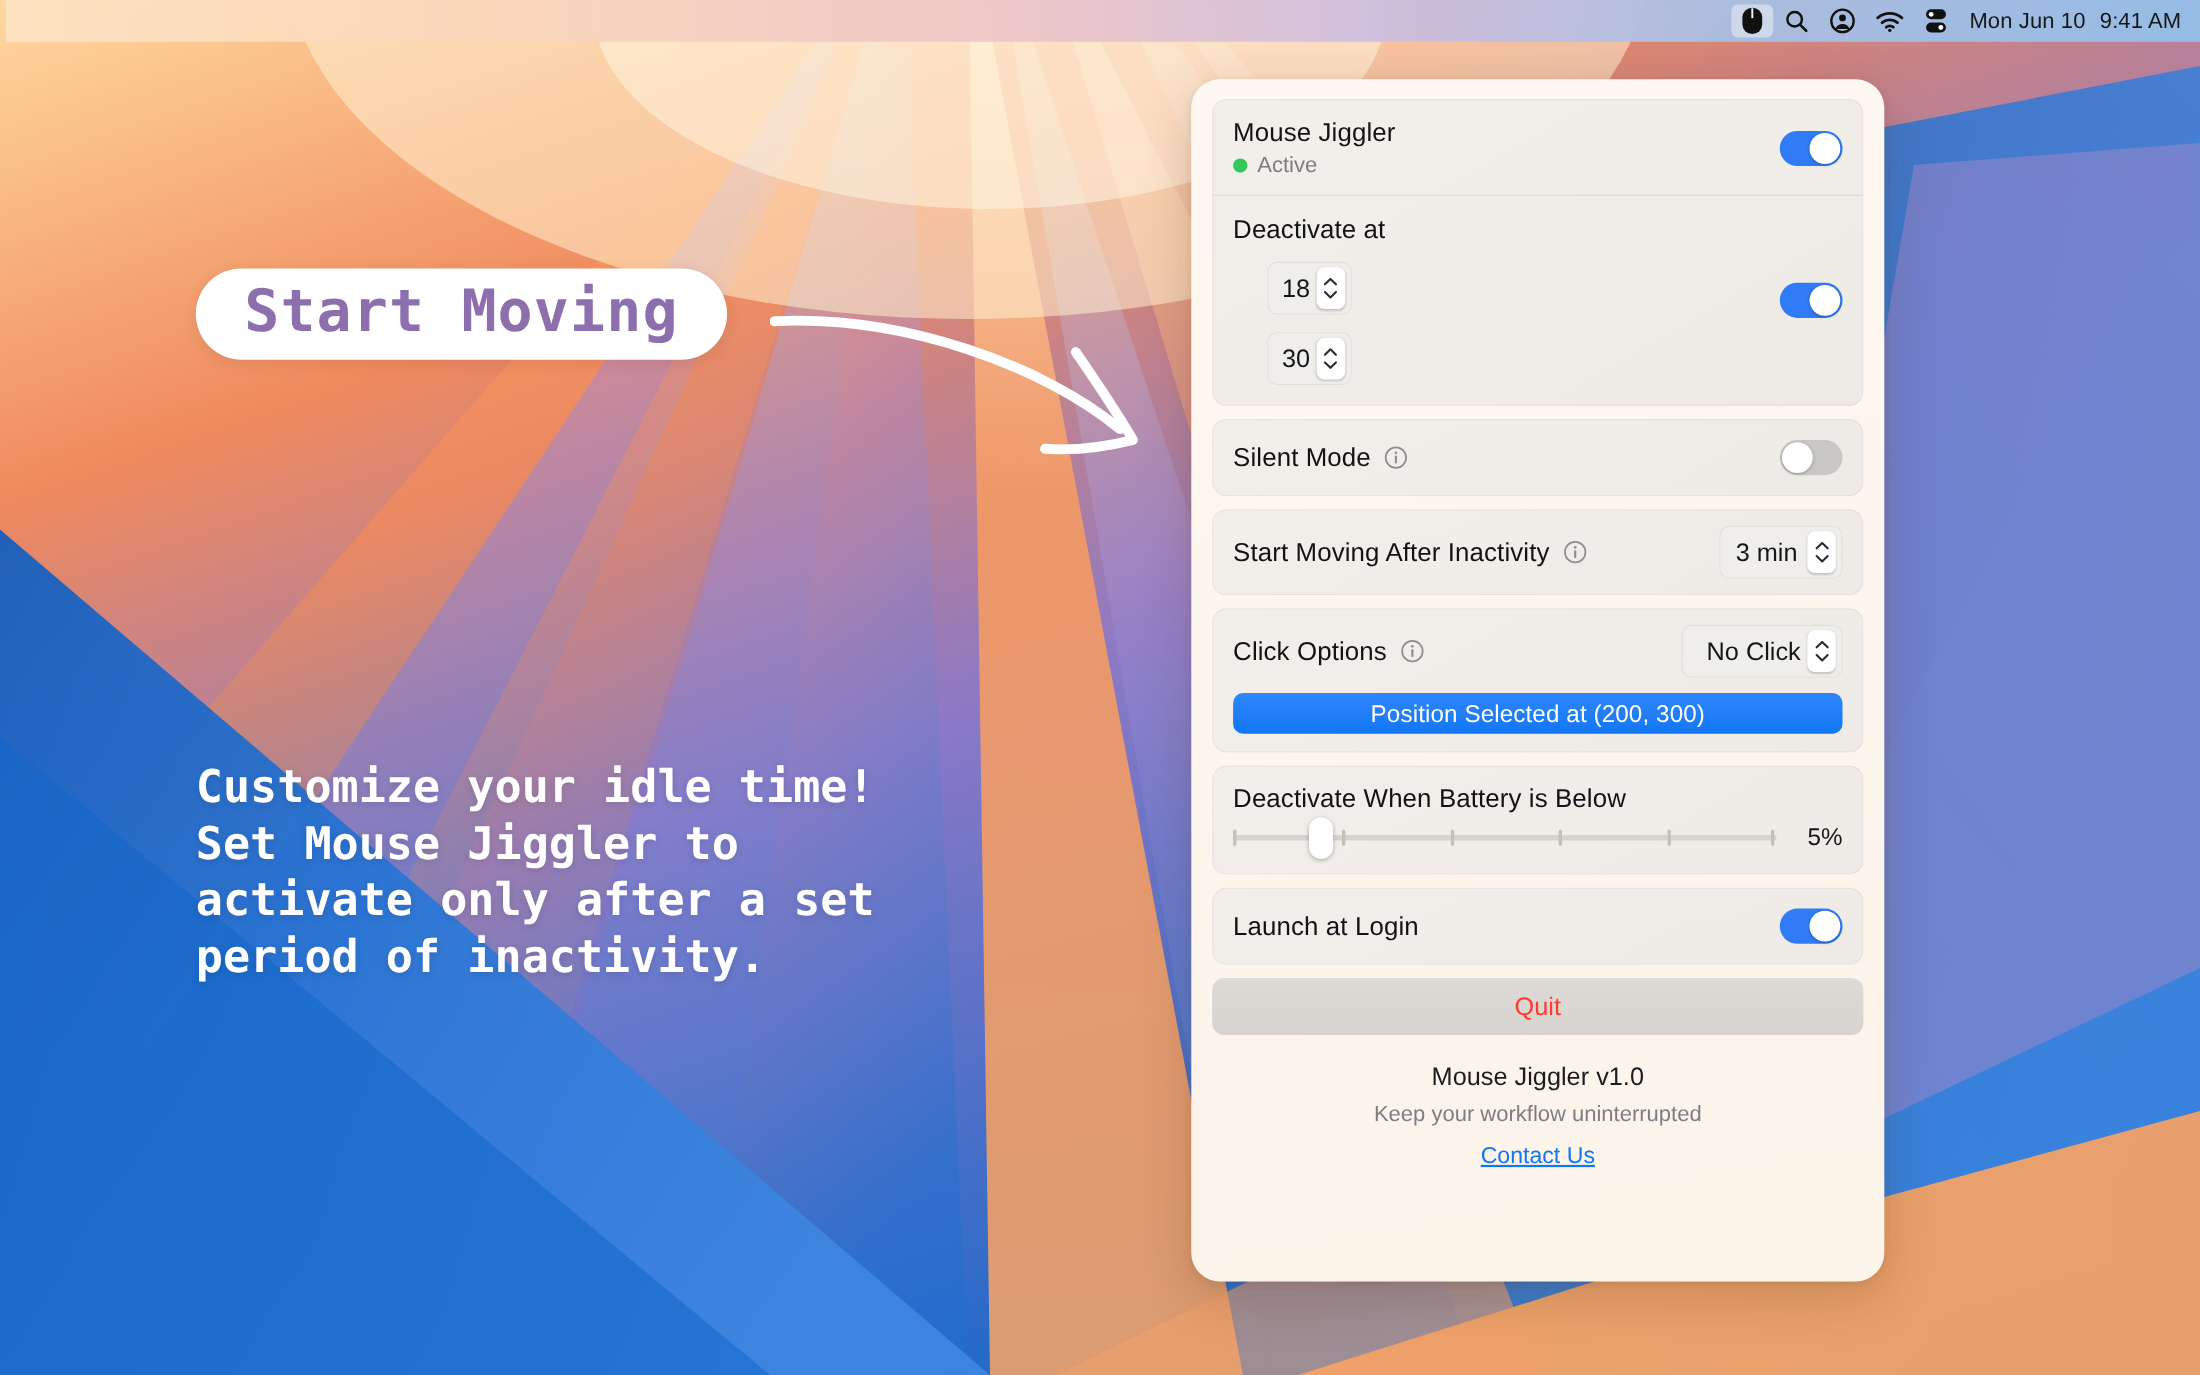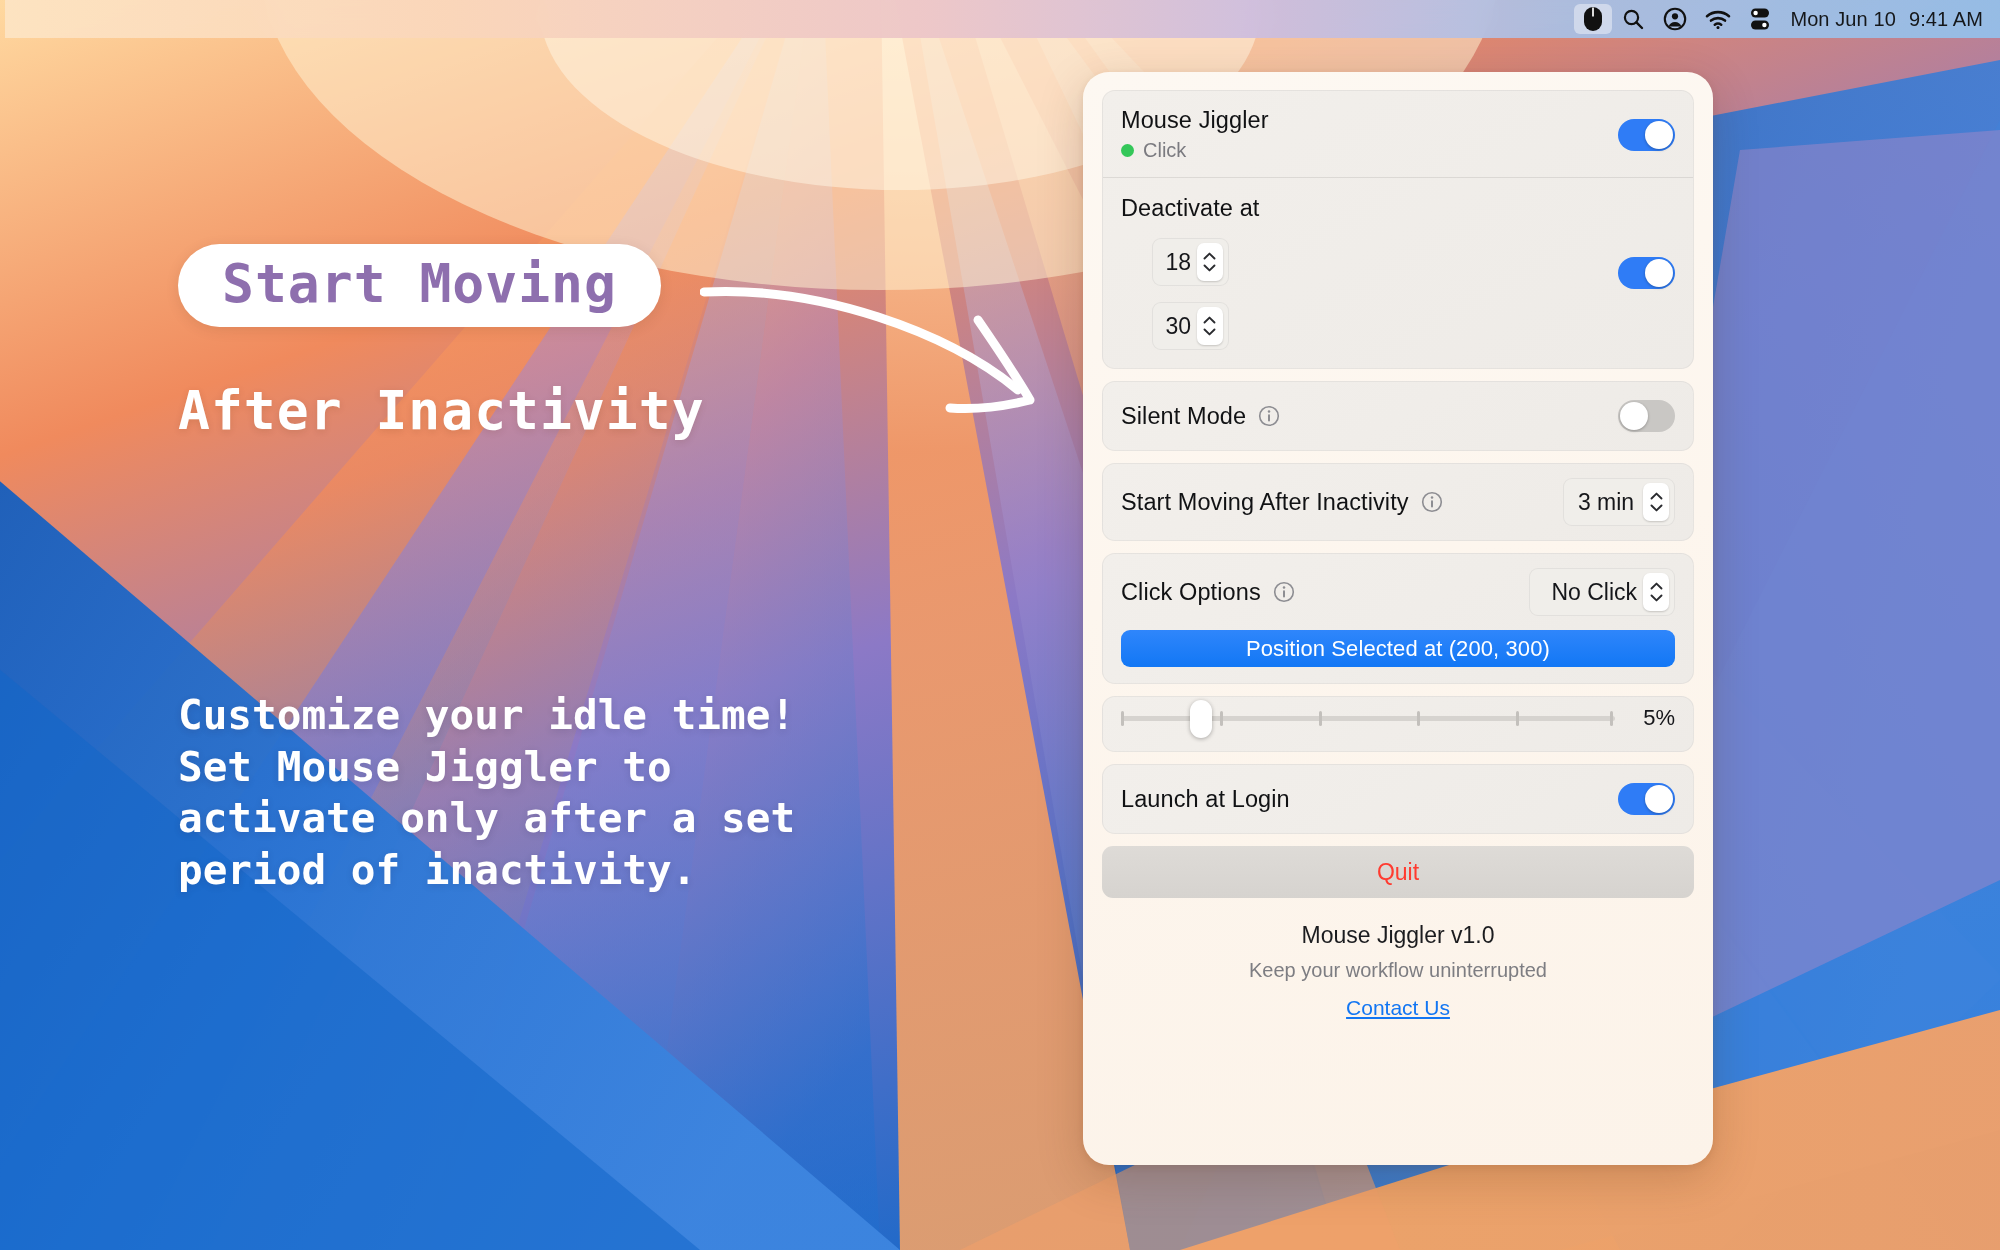--- a/index.html
+++ b/index.html
@@ -279,41 +279,40 @@
   <div class="mb-clock">
     <span>Mon Jun 10</span>
     <span>9:41 AM</span>
   </div>
 </div>
 
 <div id="promo">
   <div id="pill">
     <span>Start Moving</span>
   </div>
-  <div id="headline2">After Inactivity</div>
   <div id="bodycopy">Customize your idle time!
 Set Mouse Jiggler to
 activate only after a set
 period of inactivity.</div>
 
   <svg id="arrow" viewBox="0 0 400 200">
     <path d="M4 32 C 120 26, 248 72, 318 130" fill="none" stroke="#ffffff" stroke-width="9" stroke-linecap="round"></path>
     <path d="M278 60 C 300 92, 316 116, 330 140 C 306 146, 278 150, 250 148" fill="none" stroke="#ffffff" stroke-width="9" stroke-linecap="round" stroke-linejoin="round"></path>
   </svg>
 </div>
 
 <div id="panel">
 
   <div class="card">
     <div class="row" style="padding:16px 0 15px 0;">
       <div>
         <div class="r-title">Mouse Jiggler</div>
         <div class="r-sub">
           <span class="dot"></span>
-          <span class="r-sub-txt">Click</span>
+          <span class="r-sub-txt">Active</span>
         </div>
       </div>
       <div class="toggle on">
           <span class="knob"></span>
         </div>
     </div>
 
     <div class="divider"></div>
 
     <div class="row" style="padding:17px 0 18px 0;">
@@ -411,20 +410,23 @@
             </svg>
         </span>
       </div>
     </div>
     <div style="padding:14px 0 16px 0;">
       <button class="bluebtn">Position Selected at (200, 300)</button>
     </div>
   </div>
 
   <div class="card">
+    <div style="padding:16px 0 0 0;">
+      <span class="r-title">Deactivate When Battery is Below</span>
+    </div>
     <div class="slider-wrap">
       <div class="track">
         <div class="track-line"></div>
         <span class="tick" style="left:0%;"></span>
         <span class="tick" style="left:20%;"></span>
         <span class="tick" style="left:40%;"></span>
         <span class="tick" style="left:60%;"></span>
         <span class="tick" style="left:80%;"></span>
         <span class="tick" style="left:99%;"></span>
         <span class="thumb"></span>

